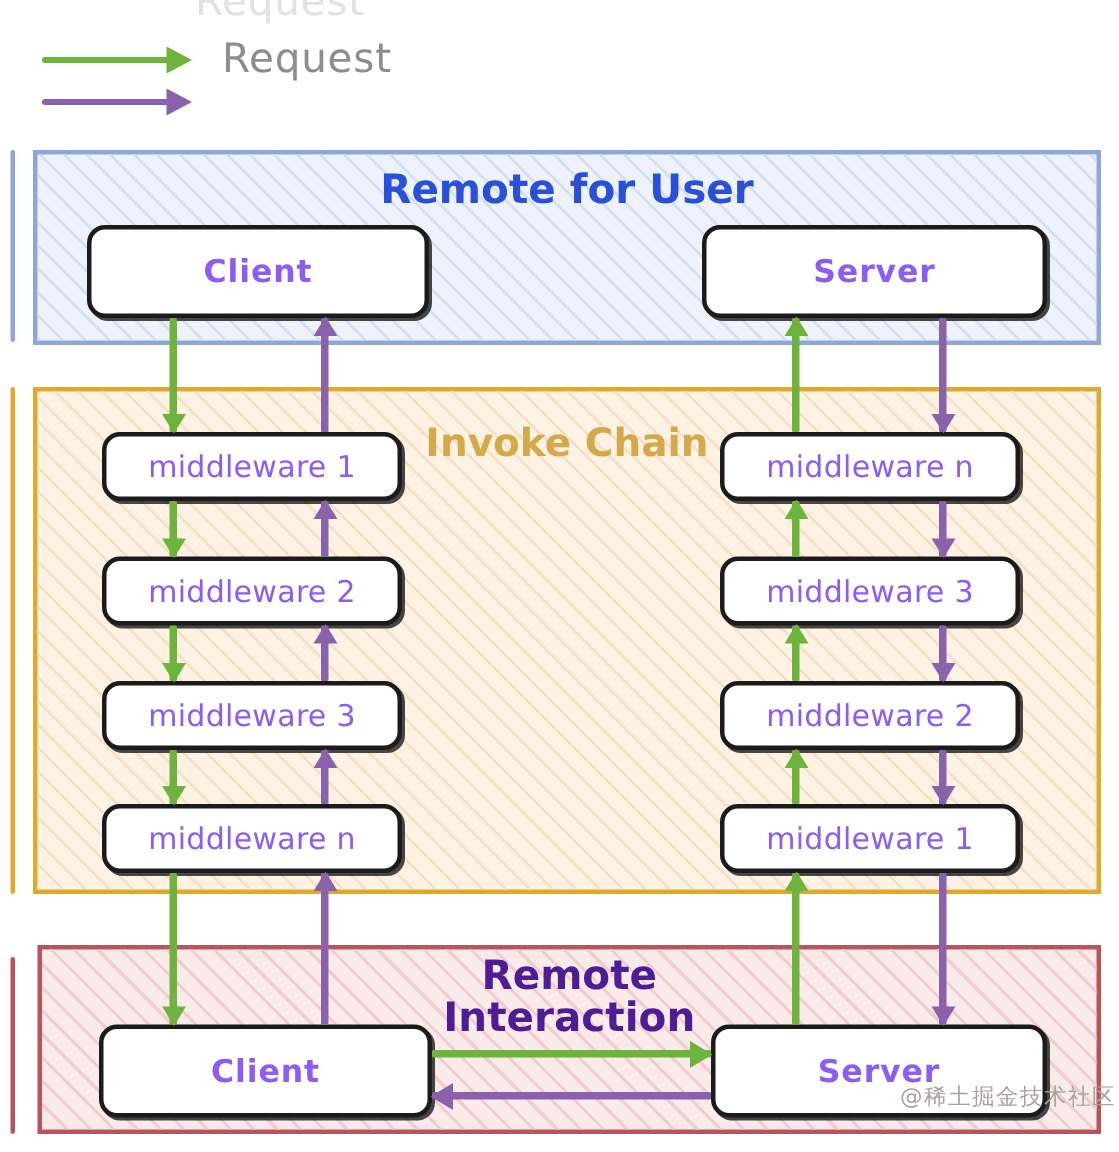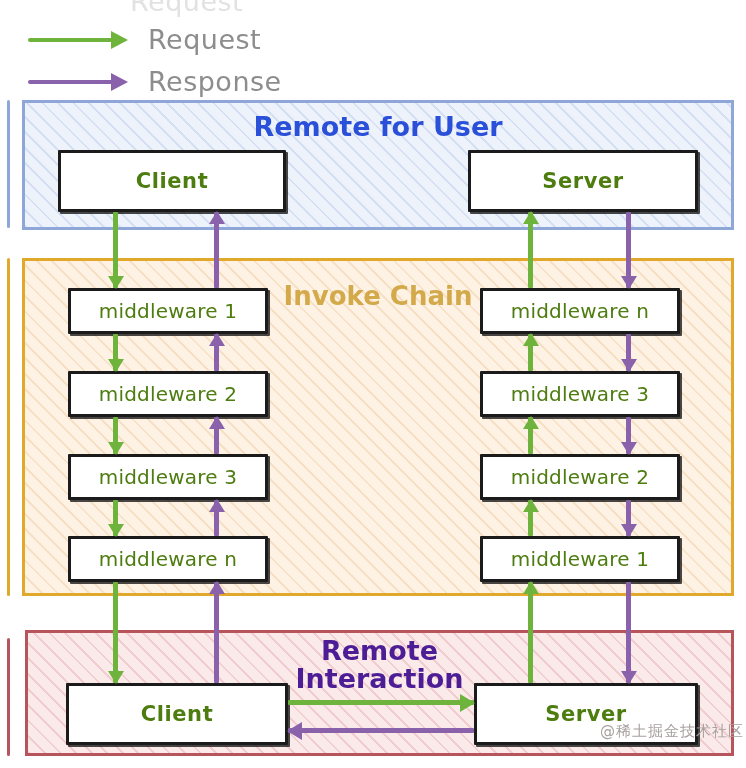--- a/index.html
+++ b/index.html
@@ -33,23 +33,23 @@
   .panel .hatch{position:absolute;inset:0;}
   .panel-title{
     position:absolute;left:0;right:0;text-align:center;
     font-weight:bold;white-space:pre-line;line-height:1.02;
     font-family:"DejaVu Sans","Liberation Sans",sans-serif;
   }
 
   
   .node{
     position:absolute;box-sizing:border-box;background:#ffffff;
-    border:3px solid #1b1b1b;border-radius:1px;
+    border:3px solid #1b1b1b;border-radius:12px;
     display:flex;align-items:center;justify-content:center;
-    color:#4d7c0f;box-shadow:2px 2px 0 rgba(20,20,20,.78);
+    color:#8b5cf6;box-shadow:2px 2px 0 rgba(20,20,20,.78);
   }
   .node.big{font-size:21px;font-weight:bold;letter-spacing:.6px;}
   .node.mid{font-size:20px;font-weight:normal;letter-spacing:.2px;}
 
   
   .varrow{position:absolute;width:5px;}
   .varrow .shaft{position:absolute;left:0;top:0;width:5px;height:100%;border-radius:1px;}
   .varrow .head{position:absolute;left:50%;width:0;height:0;
     border-left:8px solid transparent;border-right:8px solid transparent;}
   .varrow.down .head{bottom:-1px;transform:translateX(-50%);}
@@ -80,21 +80,20 @@
       <div class="legend-line" style="background: rgb(110, 180, 60);">
         <span class="legend-head" style="border-left: 17px solid rgb(110, 180, 60);"></span>
       </div>
       <span class="legend-label" style="color: rgb(141, 141, 141);">Request</span>
     </div>
 
     <div class="legend-row" style="left:28px;top:66px;">
       <div class="legend-line" style="background: rgb(138, 98, 171);">
         <span class="legend-head" style="border-left: 17px solid rgb(138, 98, 171);"></span>
       </div>
-      <span class="legend-label" style="color: rgb(141, 141, 141);">Response</span>
     </div>
   </div>
 
   <div class="rail" style="top: 100px; height: 128px; background: rgb(142, 167, 216);"></div>
   <div class="rail" style="top: 258px; height: 338px; background: rgb(224, 169, 44);"></div>
   <div class="rail" style="top: 638px; height: 118px; background: rgb(184, 84, 92);"></div>
 
   <div class="panel" style="left: 22px; top: 100px; width: 712px; height: 130px; background: rgb(238, 242, 251); border: 3px solid rgb(142, 167, 216);">
     <div class="hatch" style="background: repeating-linear-gradient(45deg, rgb(214, 224, 243) 0px, rgb(214, 224, 243) 2px, transparent 2px, transparent 11px);"></div>
     <div class="panel-title" style="top: 10px; font-size: 27px; color: rgb(42, 79, 216);">Remote for User</div>

